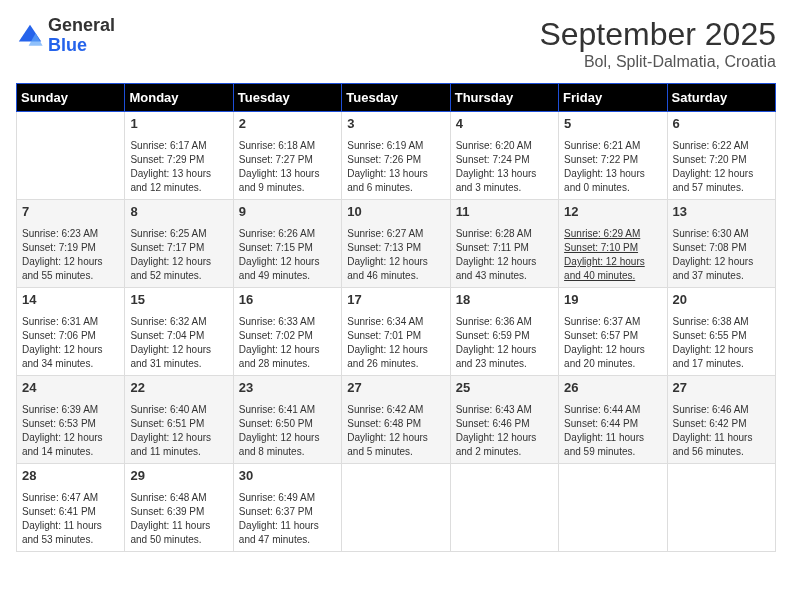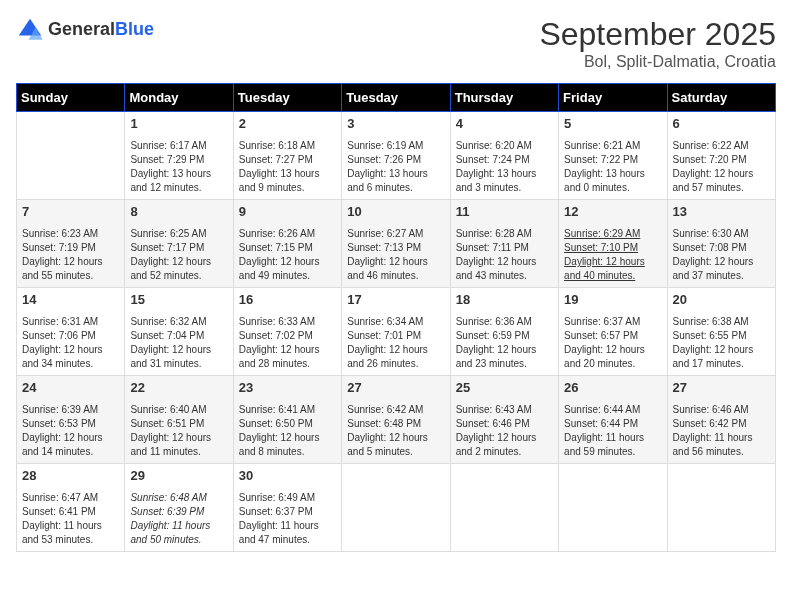--- a/index.html
+++ b/index.html
@@ -16,21 +16,21 @@
       align-items: flex-start;
       margin-bottom: 12px;
     }
     .logo {
       display: flex;
       align-items: center;
       gap: 4px;
     }
     .logo-text {
       display: flex;
-      flex-direction: row;
+      flex-direction: column;
       line-height: 1.1;
     }
     .logo-general {
       font-size: 18px;
       font-weight: bold;
       color: #333;
     }
     .logo-blue {
       font-size: 18px;
       font-weight: bold;
@@ -328,21 +328,21 @@
       <tr>
         <td>
           <span class="day-number">28</span>
           <div class="day-info" style="white-space: pre-line;">Sunrise: 6:47 AM
 Sunset: 6:41 PM
 Daylight: 11 hours
 and 53 minutes.</div>
         </td>
         <td>
           <span class="day-number">29</span>
-          <div class="day-info" style="white-space: pre-line; font-style: italic;">Sunrise: 6:48 AM
+          <div class="day-info" style="white-space: pre-line;">Sunrise: 6:48 AM
 Sunset: 6:39 PM
 Daylight: 11 hours
 and 50 minutes.</div>
         </td>
         <td>
           <span class="day-number">30</span>
           <div class="day-info" style="white-space: pre-line;">Sunrise: 6:49 AM
 Sunset: 6:37 PM
 Daylight: 11 hours
 and 47 minutes.</div>

